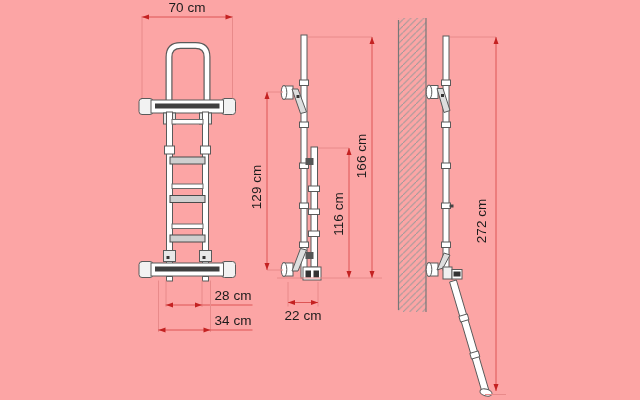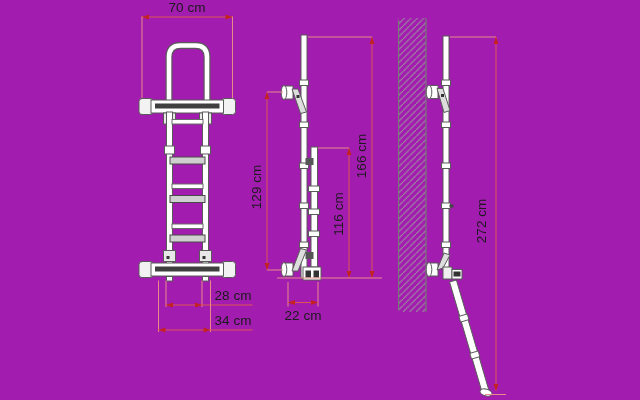--- a/index.html
+++ b/index.html
@@ -1,16 +1,16 @@
 <!DOCTYPE html>
 <html><head>
 <meta charset="utf-8">
 <style>
   html,body{margin:0;padding:0;background:#ffffff;}
-  #stage{position:relative;width:640px;height:400px;background:#a21caf;overflow:hidden;
+  #stage{position:relative;width:640px;height:400px;background:#fca5a5;overflow:hidden;
          font-family:"Liberation Sans", sans-serif;}
   svg{display:block;}
   text{font-family:"Liberation Sans", sans-serif;fill:#1b1b1b;}
   .dim-label{font-size:13.5px;}
 </style>
 </head>
 <body>
 
 <div id="stage">
 <svg width="640" height="400" viewBox="0 0 640 400">

